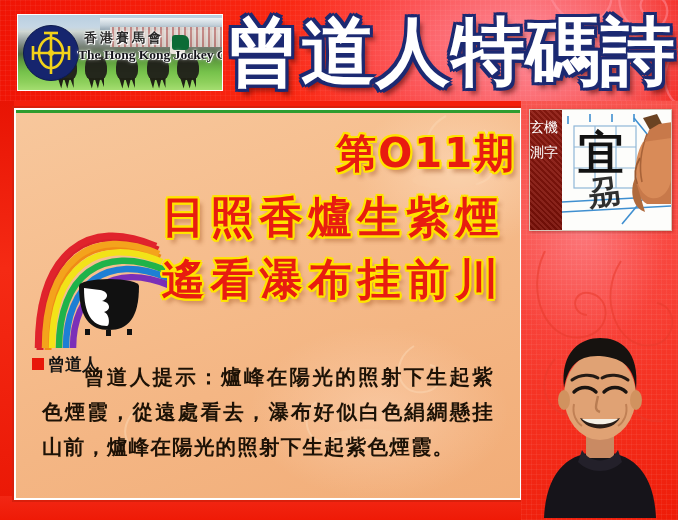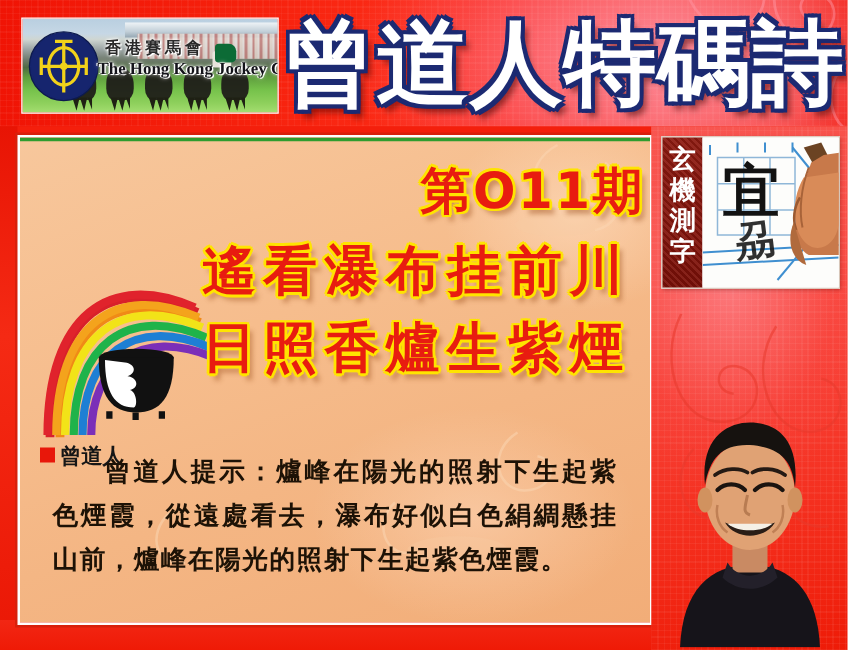--- a/index.html
+++ b/index.html
@@ -347,25 +347,24 @@
     position: relative;
     overflow: hidden;
   }
   #xuanji-label-texture {
     position: absolute; inset: 0;
     background-image:
       repeating-linear-gradient(45deg, rgba(255,255,255,0.07) 0 2px, rgba(0,0,0,0.10) 2px 4px);
   }
   #xuanji-text {
     position: relative;
-    font-size: 21px;
+    font-size: 14px;
     line-height: 24.5px;
-    font-weight: bold;
+    font-weight: normal;
     color: #ffffff;
-    text-align: center;
     padding-top: 5px;
     font-family: "DejaVu Sans", sans-serif;
   }
   #calligraphy {
     flex: 1;
     position: relative;
     background: #fdfdfb;
     overflow: hidden;
   }
   #calli-char {
@@ -508,22 +507,22 @@
       <rect x="30" y="56" width="5" height="6" fill="#111111"></rect>
       <rect x="51" y="55" width="5" height="6" fill="#111111"></rect>
     </svg>
 
     <div id="author-line">
       <span id="author-sq"></span><span>曾道人</span>
     </div>
 
     <div id="poem">
       <div id="poem-issue" class="poem-line">第O11期</div>
+      <div id="poem-line1" class="poem-line">日照香爐生紫煙</div>
       <div id="poem-line2" class="poem-line">遙看瀑布挂前川</div>
-      <div id="poem-line1" class="poem-line">日照香爐生紫煙</div>
     </div>
 
     <div id="tip-paragraph">曾道人提示：爐峰在陽光的照射下生起紫色煙霞，從遠處看去，瀑布好似白色絹綢懸挂山前，爐峰在陽光的照射下生起紫色煙霞。</div>
   </div>
 
   <div id="right-col">
     <div id="right-grid"></div>
 
     <svg id="right-swirl" viewBox="0 0 160 175">
       <g fill="none" stroke="#e8projekt" stroke-width="0"></g>

